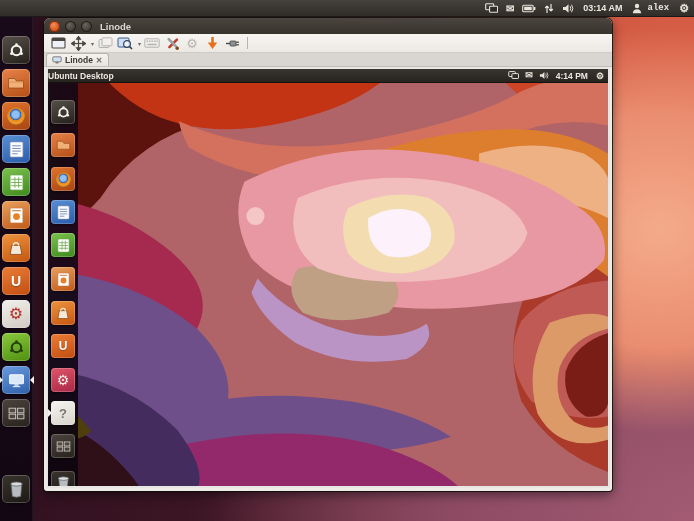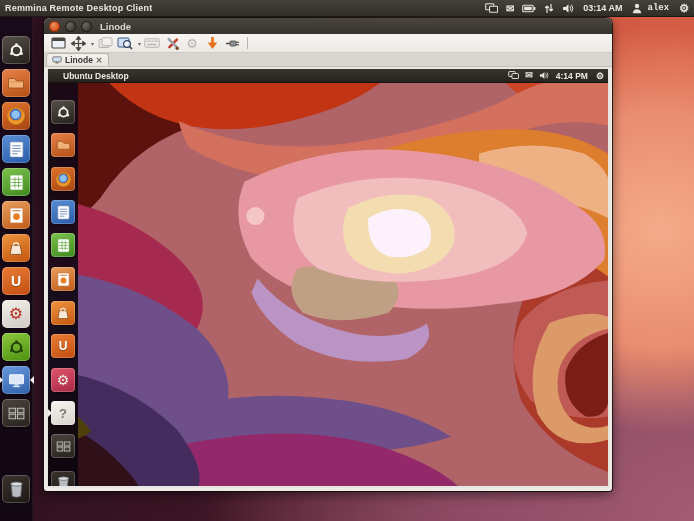--- a/index.html
+++ b/index.html
@@ -127,41 +127,40 @@
     border:2px solid #e8e6e2; background:#1a0d12; overflow:hidden;
   }
   .remote-wallpaper{ position:absolute; inset:0; }
   .remote-panel{
     position:absolute; left:0; top:0; right:0; height:14px;
     background:linear-gradient(#39352f,#27231f);
     border-bottom:1px solid #15130f;
     display:flex; align-items:center; color:#ece8df; font-size:8.5px; font-weight:bold;
     z-index:6;
   }
-  .remote-panel .rp-title{ padding-left:15px; }
+  .remote-panel .rp-title{ padding-left:0; }
   .remote-panel .spacer{ flex:1; }
   .remote-panel .ind{ margin:0 3px; height:14px; }
   .remote-panel .gear-glyph{ font-size:9px; margin:0 4px; }
   .rp-time{ margin:0 4px; font-size:8.5px; }
 
   .remote-launcher{
     position:absolute; left:0; top:14px; bottom:0; width:30px;
     background:linear-gradient(rgba(20,8,22,.9), rgba(12,5,14,.92));
     z-index:5;
   }
 
   svg{ display:block; }
 </style>
 </head>
 <body>
 
 <div class="desktop">
 
   <div class="host-panel">
-    <span class="app-title">Remmina Remote Desktop Client</span>
     <span class="spacer"></span>
 
     <span class="ind" title="remote-screens-indicator">
       <svg width="13" height="11" viewBox="0 0 13 11">
           <rect x="0.7" y="0.7" width="8" height="6" rx="0.8" fill="none" stroke="#e8e4da" stroke-width="1.1"></rect>
           <rect x="4.6" y="3.2" width="8" height="6" rx="0.8" fill="#2f2b27" stroke="#e8e4da" stroke-width="1.1"></rect>
         </svg>
     </span>
     <span class="ind glyph" title="messages-indicator">✉</span>
     <span class="ind" title="battery-indicator">

